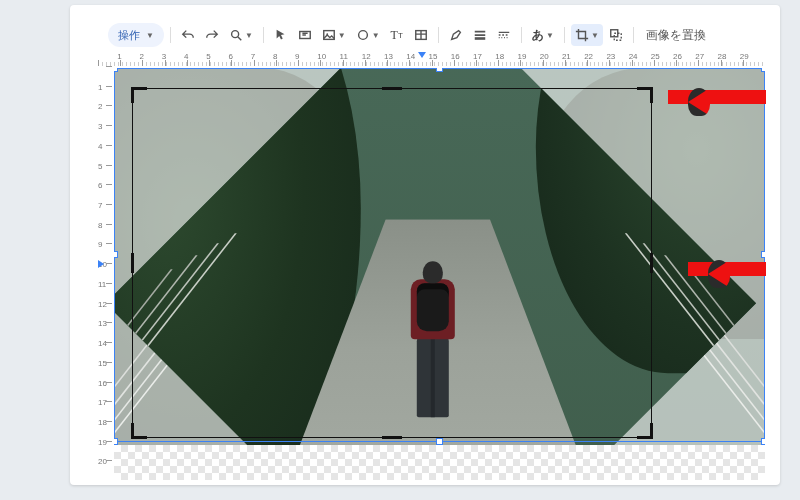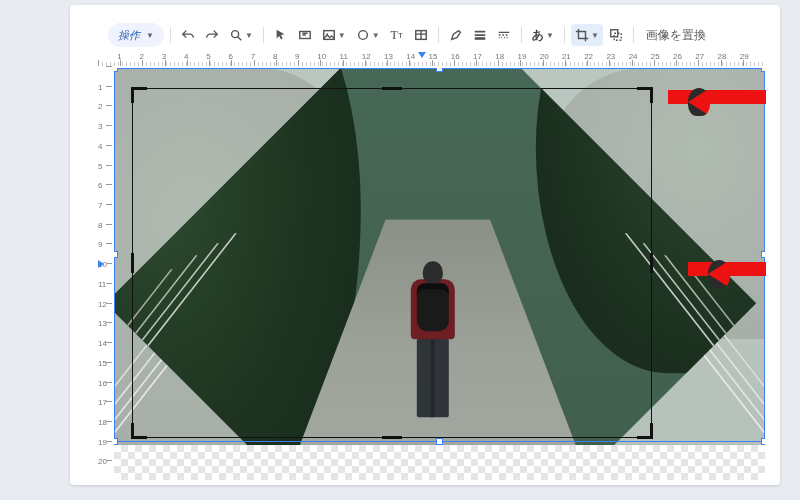--- a/index.html
+++ b/index.html
@@ -5,21 +5,21 @@
   * { box-sizing: border-box; margin: 0; padding: 0; }
   html, body { width: 800px; height: 500px; overflow: hidden; font-family: Arial, sans-serif; font-size: 11px; background: #e8ecf0; }
   
   .frame { position: absolute; left: 70px; top: 5px; right: 20px; bottom: 15px; background: #fff; border-radius: 4px; box-shadow: 0 1px 3px rgba(0,0,0,.15); }
   
   .partial-left { position: absolute; left: 78px; top: 20px; width: 8px; color: #444; }
   .partial-left div { font-size: 10px; margin-bottom: 4px; }
   
   .toolbar { position: absolute; left: 108px; top: 22px; height: 26px; display: flex; align-items: center; gap: 2px; }
   .tb-btn { display: inline-flex; align-items: center; justify-content: center; height: 22px; min-width: 22px; padding: 0 4px; border-radius: 4px; color: #444; cursor: pointer; }
-  .tb-pill { background: #eef3fd; border-radius: 14px; padding: 0 10px; height: 24px; display: flex; align-items: center; gap: 4px; color: #2a5db0; font-size: 11px; font-style: italic; }
+  .tb-pill { background: #eef3fd; border-radius: 14px; padding: 0 10px; height: 24px; display: flex; align-items: center; gap: 4px; color: #2a5db0; font-size: 11px; }
   .tb-sep { width: 1px; height: 16px; background: #ddd; margin: 0 4px; }
   .tb-btn svg { width: 14px; height: 14px; fill: none; stroke: #555; stroke-width: 1.6; }
   .tb-btn .filled { fill: #555; stroke: none; }
   .tb-text { color: #555; font-size: 12px; padding: 0 6px; }
   .dd { font-size: 8px; margin-left: 2px; color: #666; }
   .active-crop { background: #e4edfc; }
   
   
   .h-ruler { position: absolute; left: 98px; top: 52px; right: 35px; height: 14px; background: linear-gradient(to right, #ccc 0, #ccc 1px, transparent 1px) repeat-x; background-size: 4px 4px; background-position: 0 10px; font-size: 8px; color: #777; display:flex; }
   .h-ruler span { flex: 1; position: relative; }

